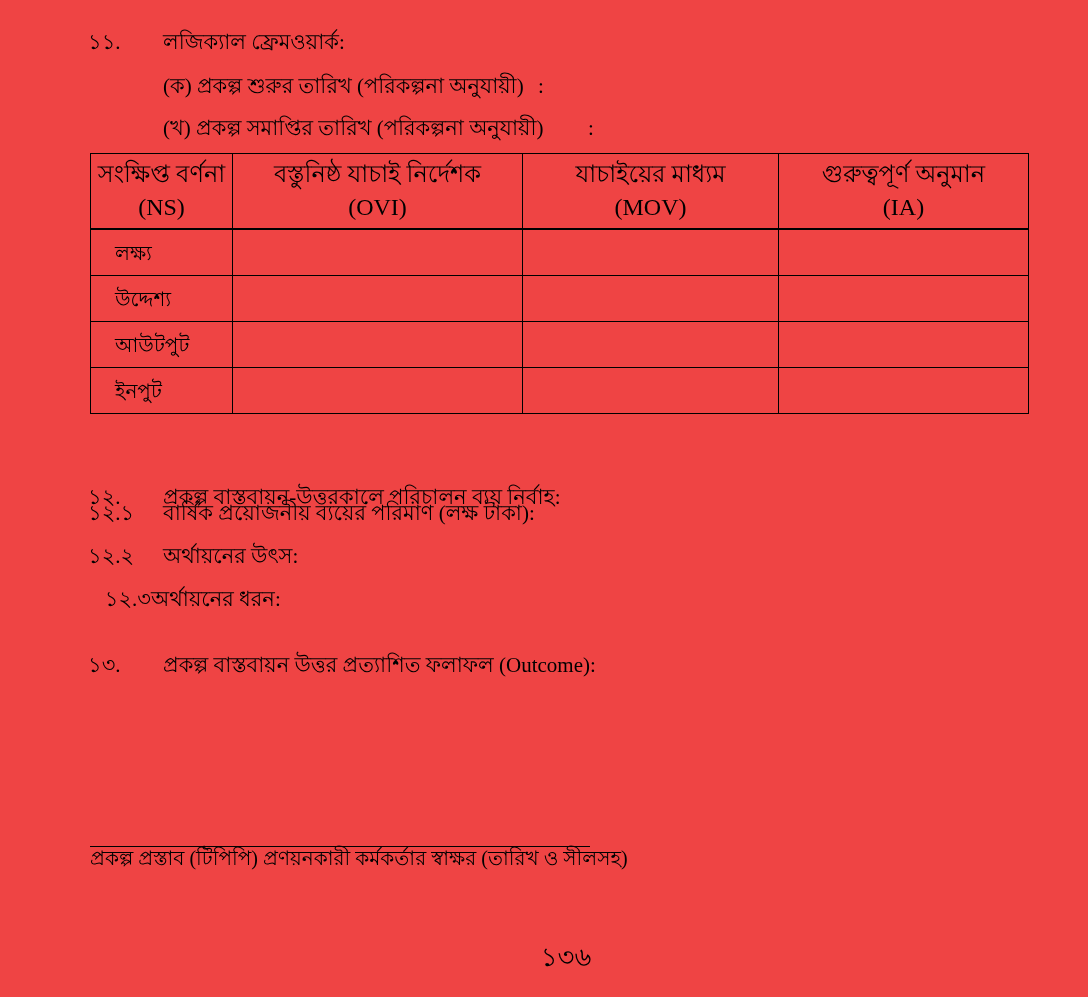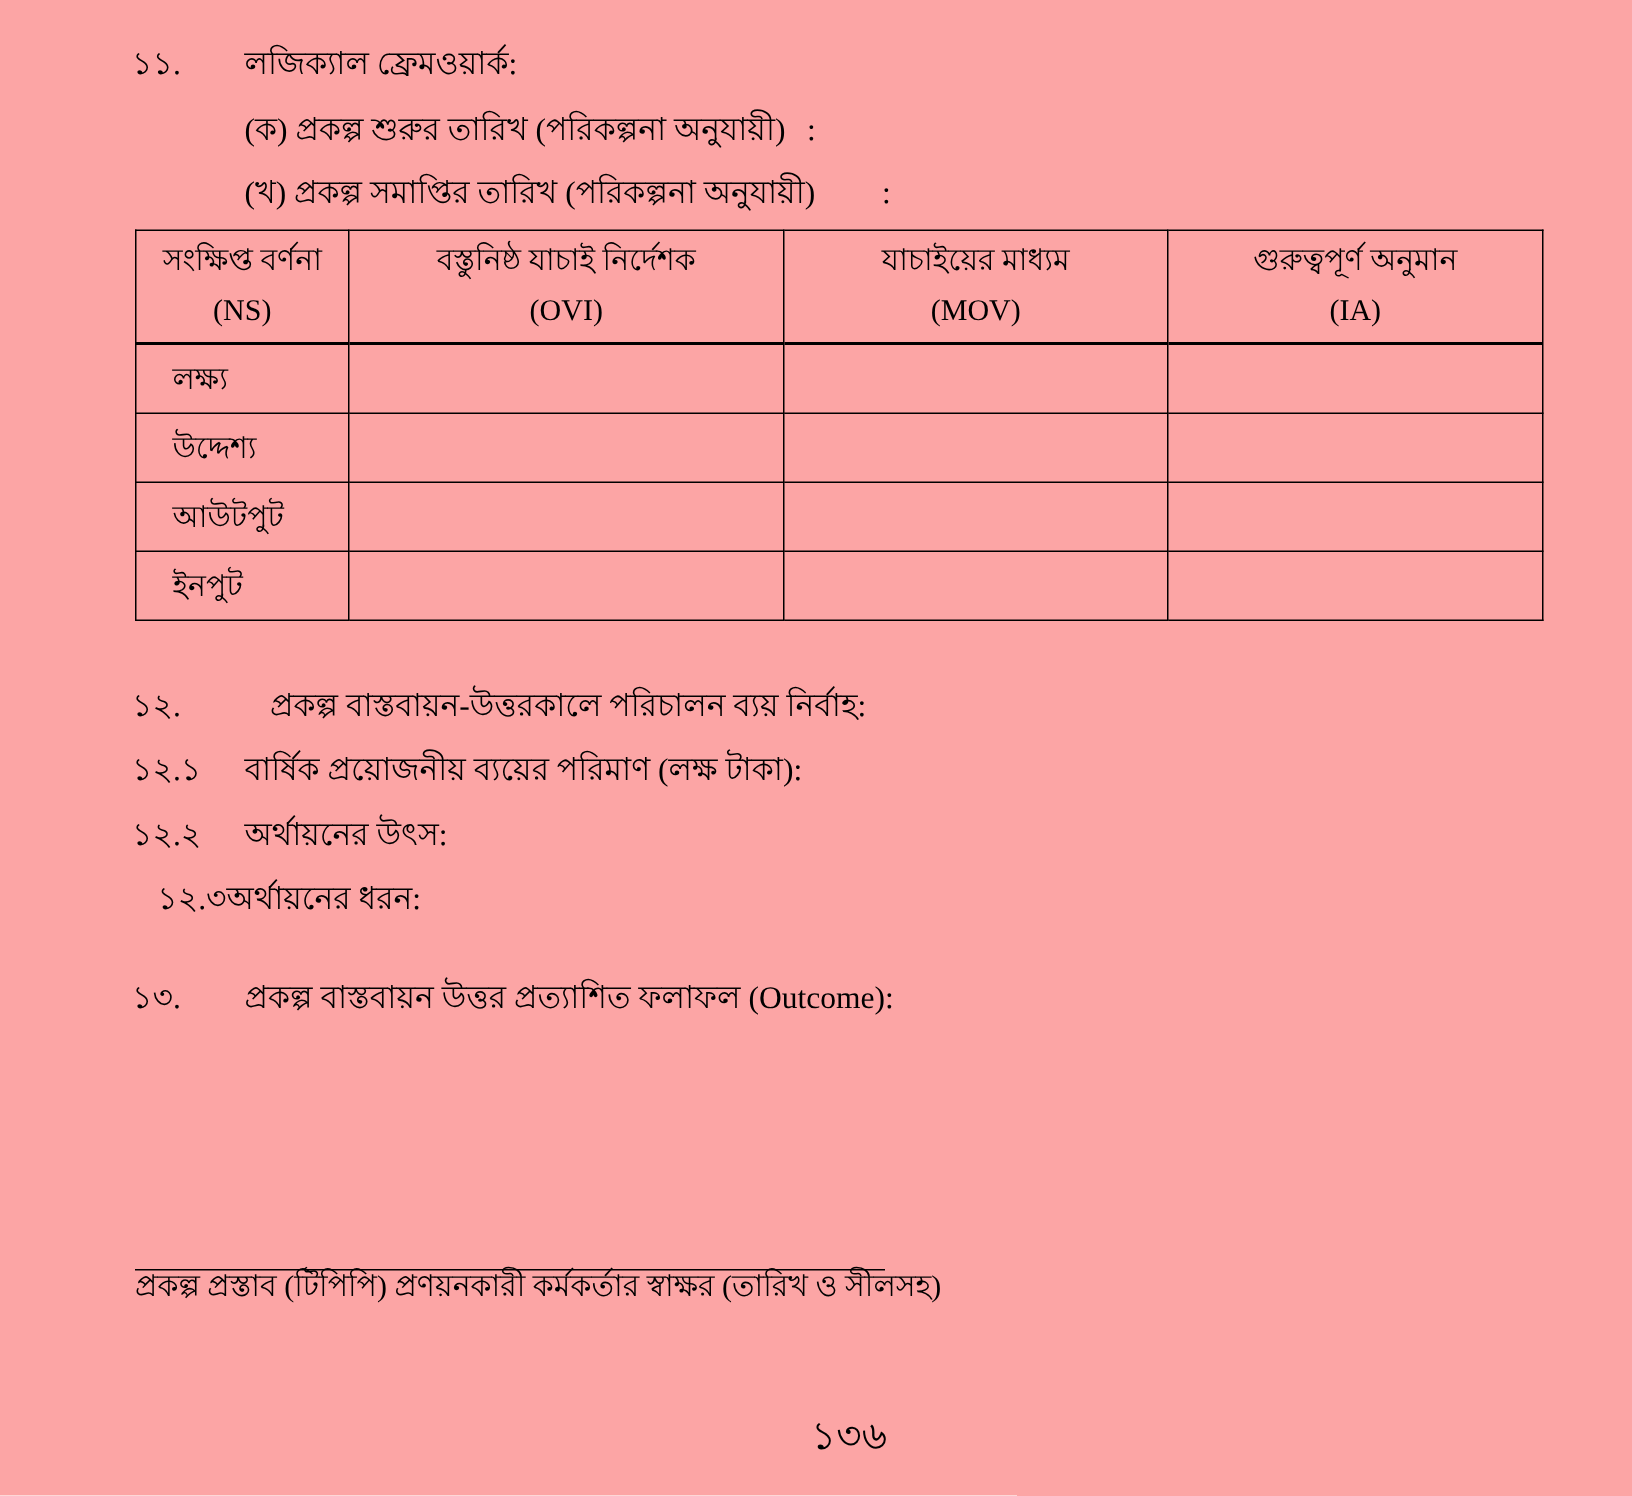--- a/index.html
+++ b/index.html
@@ -4,21 +4,21 @@
 <style>
   html, body {
     margin: 0;
     padding: 0;
     background: #ffffff;
   }
   .page {
     position: relative;
     width: 1088px;
     height: 997px;
-    background: #fca5a5;
+    background: #ef4444;
     overflow: hidden;
     font-family: "Liberation Serif", "DejaVu Serif", serif;
     color: #000000;
     font-size: 21px;
     line-height: 28px;
   }
   .abs { position: absolute; }
 
   .numbered-line { display: flex; }
   .num-col {
@@ -39,21 +39,21 @@
     table-layout: fixed;
   }
   table.logframe th, table.logframe td {
     border: 1.5px solid #000000;
     font-weight: normal;
     padding: 0;
   }
   table.logframe thead th {
     height: 74px;
     vertical-align: middle;
-    font-size: 20px;
+    font-size: 24px;
     line-height: 33px;
     border-bottom-width: 2.5px;
   }
   table.logframe tbody td {
     height: 45px;
     vertical-align: middle;
     font-size: 20px;
   }
   table.logframe td.row-label {
     padding-left: 24px;
@@ -149,21 +149,21 @@
       </tr>
       <tr>
         <td class="row-label">ইনপুট</td>
         <td></td>
         <td></td>
         <td></td>
       </tr>
     </tbody>
   </table>
 
-  <div class="abs numbered-line" style="left:88px; top:456px;gap:17px;">
+  <div class="abs numbered-line" style="left:88px; top:483px;">
     <span class="num-col">১২.</span>
     <span>প্রকল্প বাস্তবায়ন-উত্তরকালে পরিচালন ব্যয় নির্বাহ:</span>
   </div>
   <div class="abs numbered-line" style="left:88px; top:499px;">
     <span class="num-col">১২.১</span>
     <span>বার্ষিক প্রয়োজনীয় ব্যয়ের পরিমাণ (লক্ষ টাকা):</span>
   </div>
   <div class="abs numbered-line" style="left:88px; top:542px;">
     <span class="num-col">১২.২</span>
     <span>অর্থায়নের উৎস:</span>

